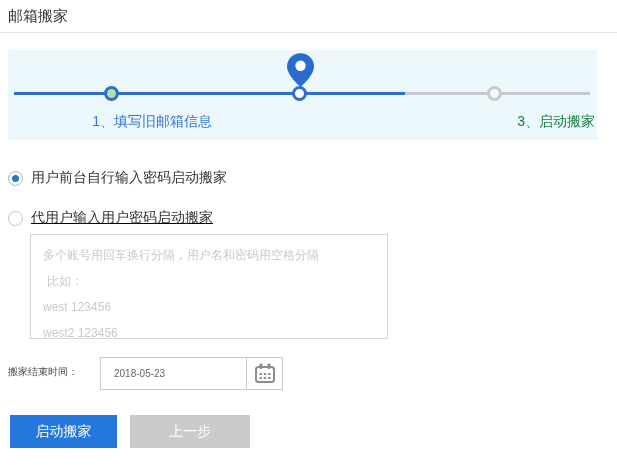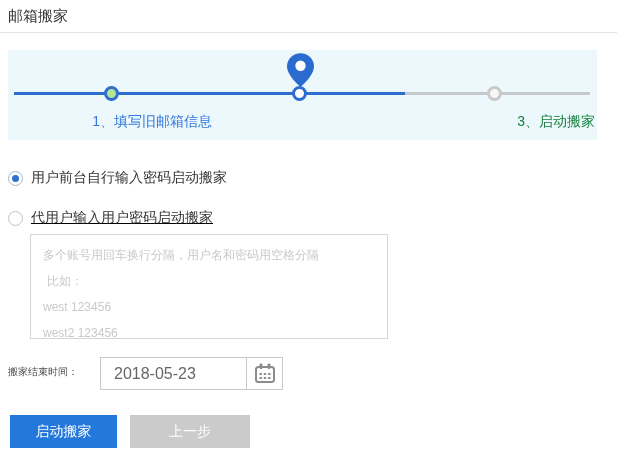--- a/index.html
+++ b/index.html
@@ -50,21 +50,21 @@
   .ph-line { font-size:12px; color:#c9c9c9; line-height:26px;
     white-space:pre; }
   .ph-line.indent { padding-left:4px; }
 
   
   .date-label { position:absolute; left:8px; top:365px; font-size:10px;
     color:#4a4a4a; }
   .date-input { position:absolute; left:100px; top:357px; width:183px;
     height:33px; border:1px solid #c9c9c9; background:#fff; display:flex;
     align-items:center; }
-  .date-value { flex:1; padding-left:13px; font-size:16px; color:#666; }
+  .date-value { flex:1; padding-left:13px; font-size:10px; color:#666; }
   .cal-btn { width:36px; height:100%; border-left:1px solid #c9c9c9;
     display:flex; align-items:center; justify-content:center; cursor:pointer; }
 
   
   .btn { position:absolute; top:415px; width:107px; height:33px; border:none;
     font-size:14px; color:#fff; cursor:pointer;
     font-family:"Liberation Sans","DejaVu Sans",sans-serif; }
   .btn-primary { left:10px; background:#2478dc;font-family:Liberation Serif, serif; }
   .btn-secondary { left:130px; width:120px; background:#cbcbcb; }
 </style>

